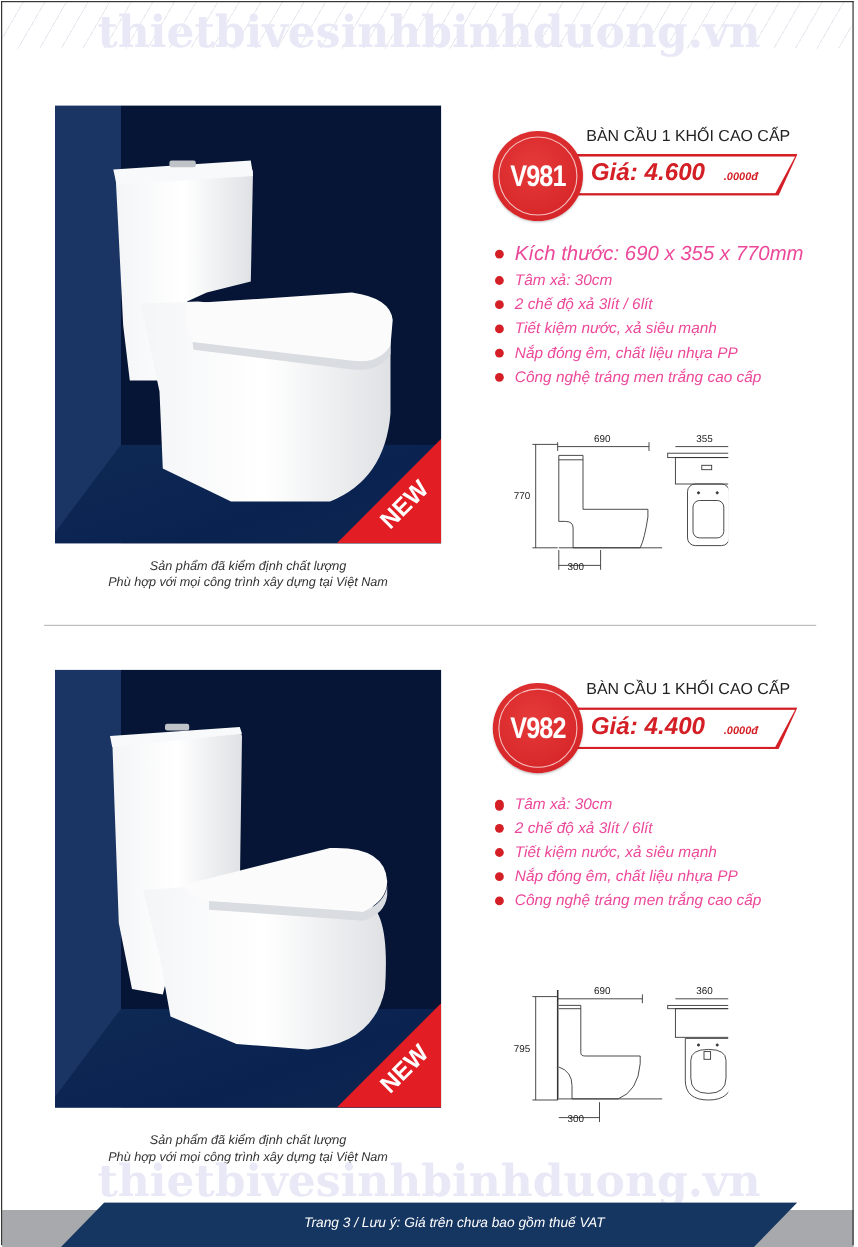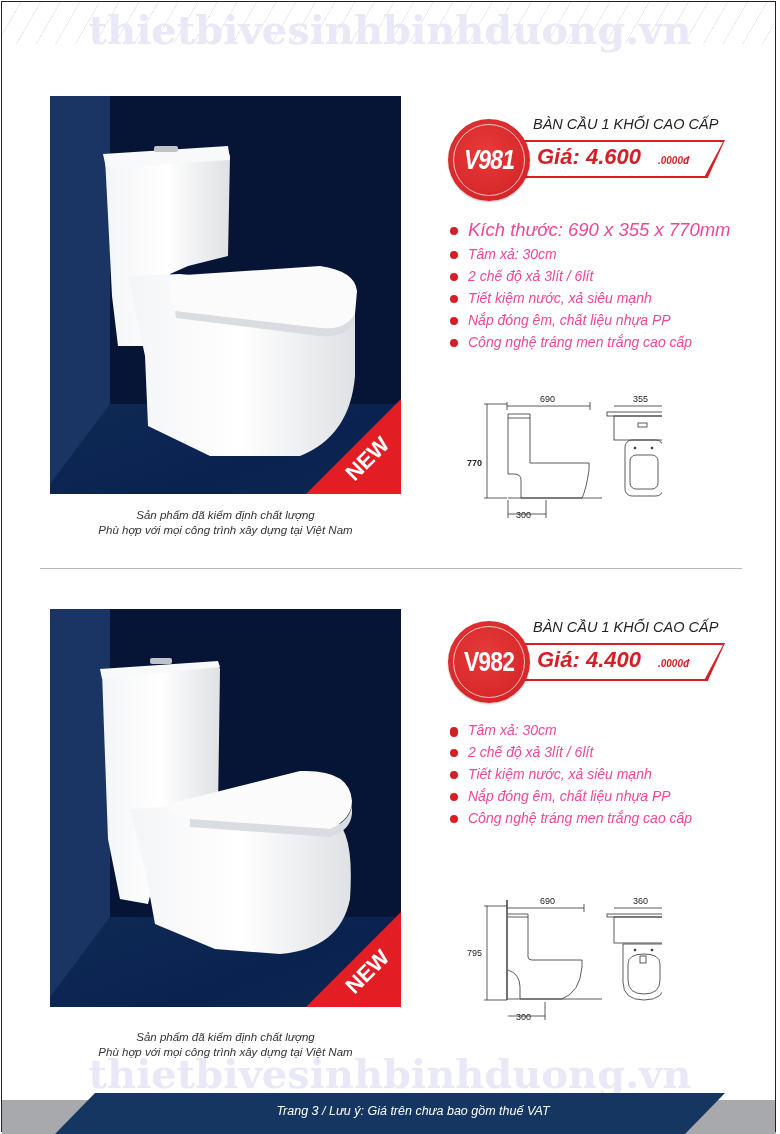--- a/index.html
+++ b/index.html
@@ -74,21 +74,21 @@
   .price-inner {
     position: absolute; left: 0; top: 2px; right: 2px; bottom: 2px; background: #fff;
     clip-path: polygon(0 0, 100% 0, 92% 100%, 0 100%);
   }
   .price-text {
     position: absolute; left: 54px; top: 4px; white-space: nowrap;
     color: #d31f25; font-style: italic; font-weight: bold; font-size: 22px;
   }
   .price-text .small { font-size: 10px; margin-left: 17px; }
   .category {
-    position: absolute; font-style: italic; font-size: 14.5px; color: #222; letter-spacing: 0;
+    position: absolute; font-size: 14.5px; color: #222; letter-spacing: 0;
   }
 
   .specs { position: absolute; left: 450px; margin: 0; padding: 0; list-style: none; }
   .specs li {
     position: relative; padding-left: 18px; font-style: italic; color: #ec4899;
     font-size: 14px; line-height: 22px; white-space: nowrap;
   }
   .specs li.big { font-size: 18.5px; line-height: 26px; }
   .bullet {
     position: absolute; left: 0; top: 8px; width: 8px; height: 8px; border-radius: 50%;
@@ -151,21 +151,21 @@
     <div>Phù hợp với mọi công trình xây dựng tại Việt Nam</div>
   </div>
 
   <div class="category" style="left:533px; top:116px;">BÀN CẦU 1 KHỐI CAO CẤP</div>
   <div class="price-box-border" style="left:495px; top:140px; width:230px;">
     <div class="price-inner"></div>
   </div>
   <div style="position:absolute; left:495px; top:140px; width:230px; height:38px;">
     <div class="price-text" style="left:42px;"><span>Giá: 4.600</span><span class="small">.0000đ</span></div>
   </div>
-  <div class="badge-circle" style="left:448px; top:119px;font-style:italic;">
+  <div class="badge-circle" style="left:448px; top:119px;">
     <div class="model-code">V981</div>
   </div>
 
   <ul class="specs" style="top:217px;">
     <li class="big"><span class="bullet"></span><span>Kích thước: 690 x 355 x 770mm</span></li>
     <li><span class="bullet"></span><span>Tâm xả: 30cm</span></li>
     <li><span class="bullet"></span><span>2 chế độ xả 3lít / 6lít</span></li>
     <li><span class="bullet"></span><span>Tiết kiệm nước, xả siêu mạnh</span></li>
     <li><span class="bullet"></span><span>Nắp đóng êm, chất liệu nhựa PP</span></li>
     <li><span class="bullet"></span><span>Công nghệ tráng men trắng cao cấp</span></li>
@@ -190,21 +190,21 @@
       <line x1="152" y1="16" x2="212" y2="16"></line>
       <rect x="145" y="22" width="68" height="4"></rect>
       <rect x="152" y="26" width="60" height="24"></rect>
       <rect x="176" y="33" width="9" height="4"></rect>
       <rect x="163" y="50" width="38" height="56" rx="7"></rect>
       <rect x="168" y="65" width="28" height="34" rx="6"></rect>
       <circle cx="173" cy="58" r="1" fill="#333"></circle>
         <circle cx="190" cy="58" r="1" fill="#333"></circle>
     </svg>
     <span class="dim-label" style="left:78px; top:4px;">690</span>
-    <span class="dim-label" style="left:5px; top:68px;font-weight:bold;">770</span>
+    <span class="dim-label" style="left:5px; top:56px;">770</span>
     <span class="dim-label" style="left:171px; top:4px;">355</span>
     <span class="dim-label" style="left:54px; top:120px;">300</span>
   </div>
 </section>
 
 <div class="divider"></div>
 
 <section class="product" style="top:0;">
   <div class="photo" style="top:609px;">
     <div class="floor"></div>

